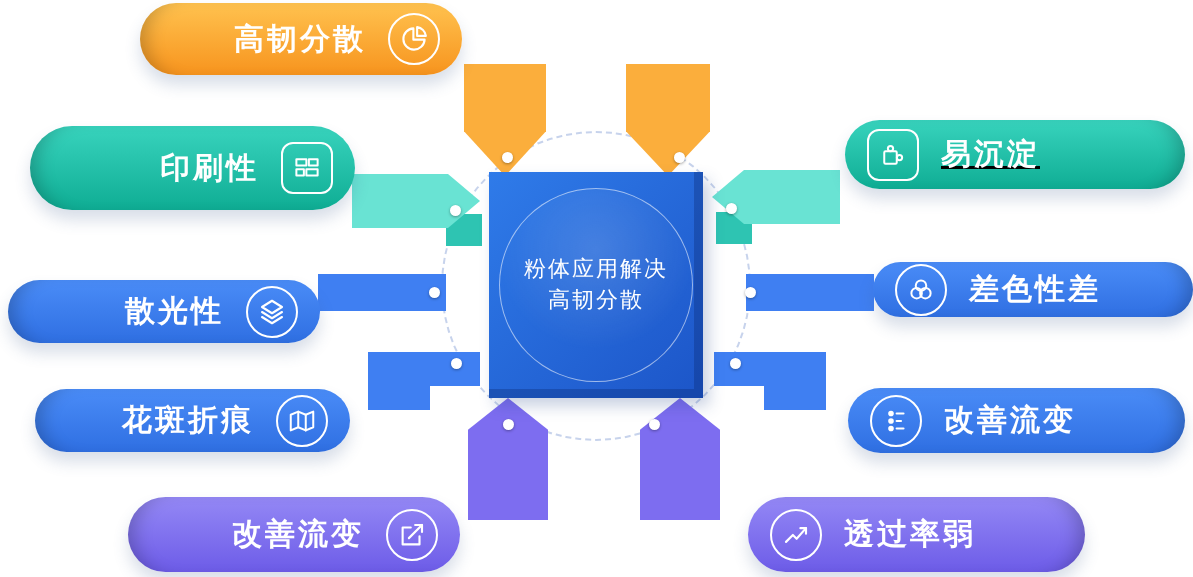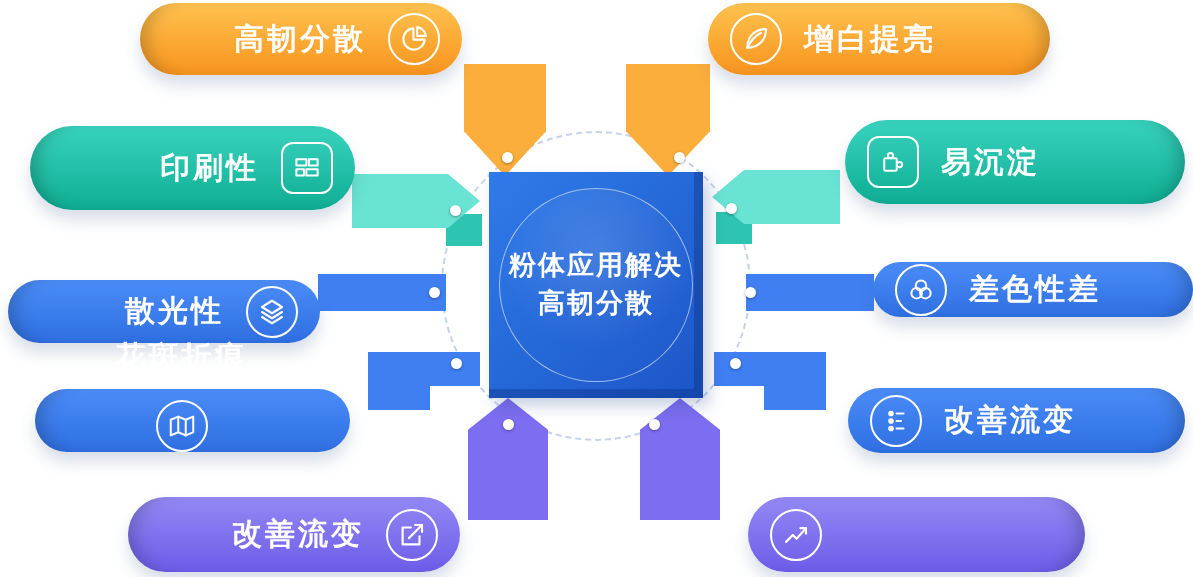--- a/index.html
+++ b/index.html
@@ -61,21 +61,21 @@
     background:linear-gradient(135deg, var(--center-blue-light), var(--center-blue-dark));
     box-shadow: inset -9px -9px 0 rgba(12,42,118,.35), 6px 8px 14px rgba(40,70,140,.25);
     display:flex; align-items:center; justify-content:center;
   }
   .center-circle {
     width:194px; height:194px; border-radius:50%;
     border:1.5px solid rgba(255,255,255,.55);
     background:radial-gradient(circle at 50% 32%, rgba(255,255,255,.14), rgba(255,255,255,0) 62%);
     display:flex; flex-direction:column; align-items:center; justify-content:center;
   }
-  .center-title { color:#fff; font-size:27px; font-weight:bold; letter-spacing:2px; line-height:1.4; text-align:left; }
+  .center-title { color:#fff; font-size:22px; font-weight:normal; letter-spacing:2px; line-height:1.4; text-align:left; }
 </style>
 </head>
 <body>
 
 <div class="canvas">
 
   <div class="dashed-circle"></div>
 
   <div class="ribbon r-orange arrow-down" style="left:464px;top:64px;width:82px;height:112px;"></div>
   <div class="ribbon r-orange arrow-down" style="left:626px;top:64px;width:84px;height:112px;"></div>
@@ -140,52 +140,43 @@
     <span class="pill-label">散光性</span>
     <span class="icon-ring">
       <svg width="30" height="30" viewBox="0 0 24 24" fill="none" stroke="#fff" stroke-width="1.7" stroke-linecap="round" stroke-linejoin="round">
         <path d="M12 3 20 8 12 13 4 8 Z"></path>
         <path d="M4 12 L12 17 20 12"></path>
         <path d="M4 16 L12 21 20 16"></path>
       </svg>
     </span>
   </div>
 
-  <div class="pill left c-blue" style="left:35px;top:389px;width:315px;height:63px;flex-direction:column;">
+  <div class="pill left c-blue" style="left:35px;top:389px;width:315px;height:63px;">
     <span class="pill-label">花斑折痕</span>
     <span class="icon-ring">
       <svg width="30" height="30" viewBox="0 0 24 24" fill="none" stroke="#fff" stroke-width="1.6" stroke-linecap="round" stroke-linejoin="round">
         <path d="M3 7 L9 4.5 15 7 21 4.5 V17 L15 19.5 9 17 3 19.5 Z"></path>
         <path d="M9 4.5 V17 M15 7 V19.5"></path>
       </svg>
     </span>
   </div>
 
   <div class="pill left c-purple" style="left:128px;top:497px;width:332px;height:75px;">
     <span class="pill-label">改善流变</span>
     <span class="icon-ring">
       <svg width="30" height="30" viewBox="0 0 24 24" fill="none" stroke="#fff" stroke-width="1.7" stroke-linecap="round" stroke-linejoin="round">
         <path d="M18 13 V19.5 H4.5 V6 H11"></path>
         <path d="M9.5 14.5 L20 4"></path>
         <path d="M14.5 4 H20 V9.5"></path>
       </svg>
     </span>
   </div>
 
-  <div class="pill right c-orange" style="left:708px;top:3px;width:342px;height:72px;">
-    <span class="icon-ring">
-      <svg width="30" height="30" viewBox="0 0 24 24" fill="none" stroke="#fff" stroke-width="1.7" stroke-linecap="round" stroke-linejoin="round">
-        <path d="M5 19 C5 9 12 4 20 4 C20 13 14 19 5 19 Z"></path>
-        <path d="M5 19 C8 13 12 9 16 7"></path>
-      </svg>
-    </span>
-    <span class="pill-label">增白提亮</span>
-  </div>
-
-  <div class="pill right c-teal" style="left:845px;top:120px;width:340px;height:84px;">
+
+  <div class="pill right c-teal" style="left:845px;top:120px;width:340px;height:69px;text-decoration:underline;">
     <span class="icon-ring square">
       <svg width="30" height="30" viewBox="0 0 24 24" fill="none" stroke="#fff" stroke-width="1.6" stroke-linecap="round" stroke-linejoin="round">
         <rect x="5" y="9" width="10" height="10" rx="1"></rect>
         <circle cx="10" cy="6.8" r="2.1"></circle>
         <circle cx="17.2" cy="14" r="2.1"></circle>
       </svg>
     </span>
     <span class="pill-label">易沉淀</span>
   </div>
 
@@ -214,15 +205,16 @@
     <span class="pill-label">改善流变</span>
   </div>
 
   <div class="pill right c-purple" style="left:748px;top:497px;width:337px;height:75px;">
     <span class="icon-ring">
       <svg width="30" height="30" viewBox="0 0 24 24" fill="none" stroke="#fff" stroke-width="1.7" stroke-linecap="round" stroke-linejoin="round">
         <path d="M4 17.5 L9.5 12 12.5 15 20 6.5"></path>
         <path d="M15.5 6.5 H20 V11"></path>
       </svg>
     </span>
+    <span class="pill-label">透过率弱</span>
   </div>
 
 </div>
 
 </body></html>

